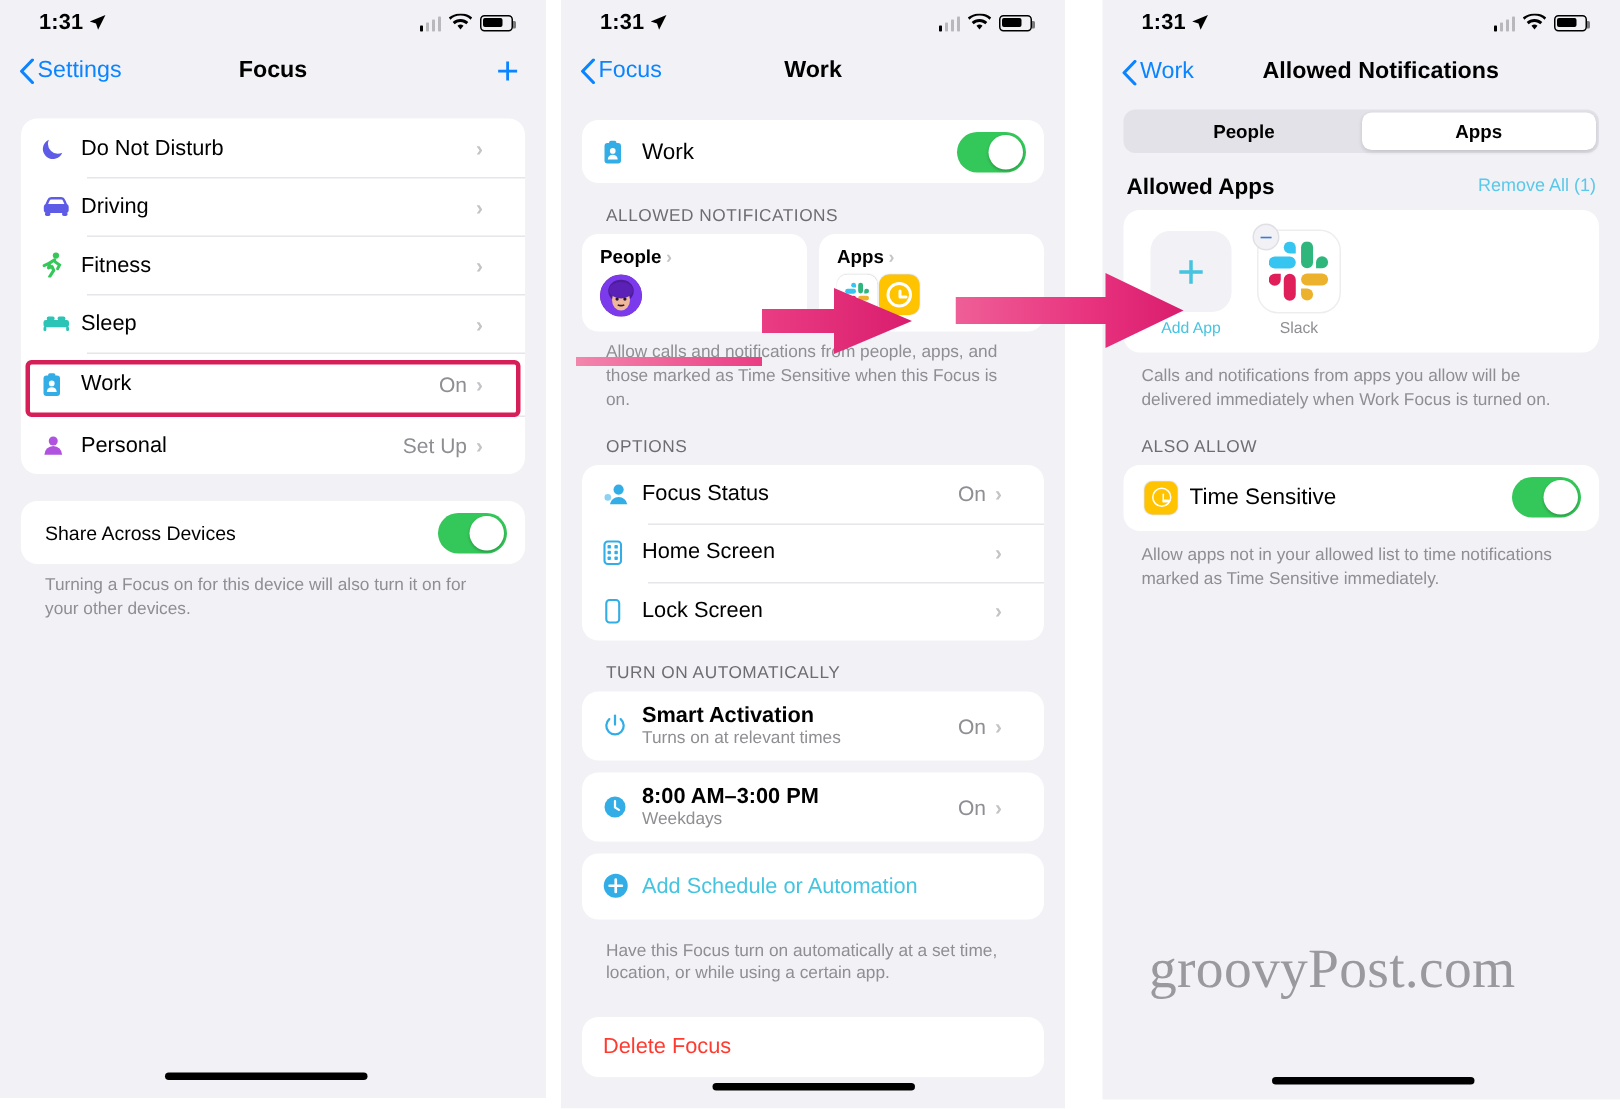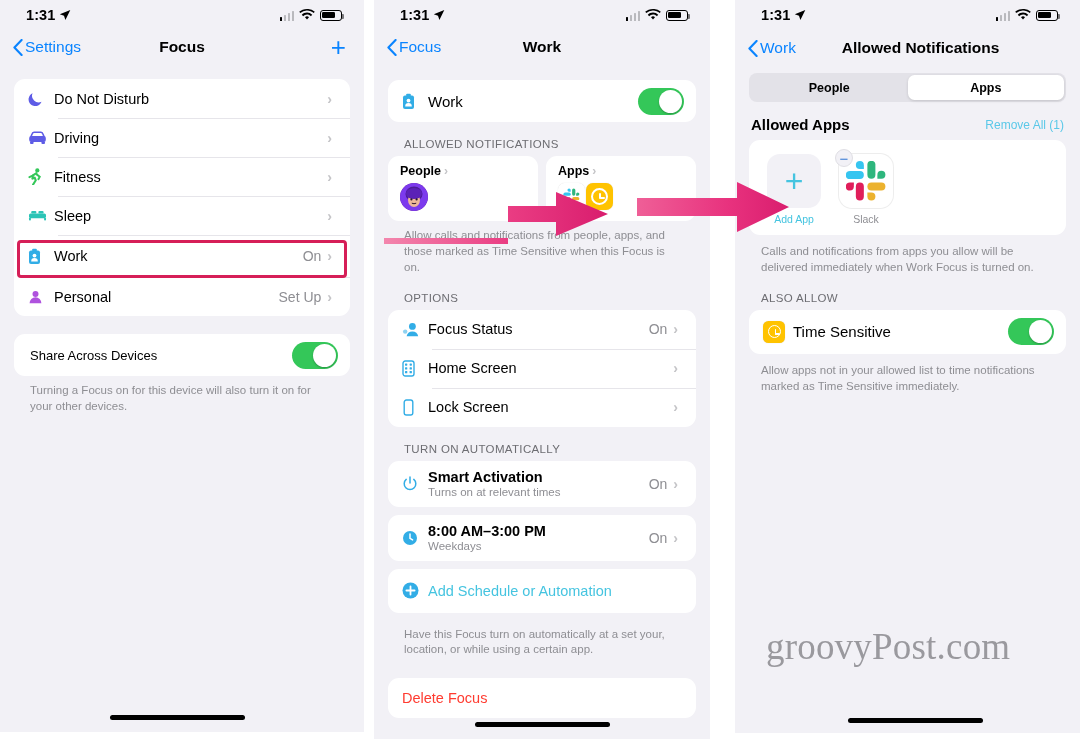--- a/index.html
+++ b/index.html
@@ -68,21 +68,21 @@
   
   .group {
     margin: 0 14px;
     background: #fff;
     border-radius: 11px;
     overflow: hidden;
   }
   .row {
     display: flex; align-items: center;
     min-height: 39px;
-    padding: 0 18px 0 14px;
+    padding: 0 28px 0 14px;
     position: relative;
   }
   .row + .row::before {
     content:""; position:absolute; left: 44px; right:0; top:0; height:1px; background:#e6e5ea;
   }
   .row .icon { width: 26px; flex: none; display:flex; align-items:center; justify-content:flex-start; }
   .row .label { flex: 1; font-size: 14.5px; color:#000; }
   .row .label .sub { display:block; font-size:11.5px; color:#8e8e93; margin-top:1px; }
   .row .value { font-size: 14px; color:#8e8e93; margin-right:6px; }
   .chev { color:#c4c4c7; font-size: 14px; font-weight:600; line-height:1; }
@@ -128,21 +128,21 @@
   .segment {
     margin: 7px 14px 0; height: 29px; background:#e3e2e8; border-radius: 8px;
     display:flex; padding: 2px;
   }
   .seg {
     flex:1; display:flex; align-items:center; justify-content:center;
     font-size: 12.5px; font-weight: bold; color:#000; border-radius: 6.5px;
   }
   .seg.active { background:#fff; box-shadow: 0 1px 3px rgba(0,0,0,.14); }
 
-  .subhead-row { display:flex; align-items:center; justify-content:space-between; padding: 14px 16px 7px 16px;}
+  .subhead-row { display:flex; align-items:flex-start; justify-content:space-between; padding: 14px 16px 7px 16px;}
   .subhead-row .t { font-size: 15px; font-weight: bold; color:#000; }
   .subhead-row .a { font-size: 12px; color:#5ac8e8; }
 
   .appgrid { margin: 0 14px; background:#fff; border-radius: 11px; padding: 14px 0 10px 18px; display:flex; gap: 18px; min-height: 92px;}
   .appcell { width: 54px; text-align:center; position:relative;}
   .appcell .big {
     width: 54px; height: 54px; border-radius: 13px; display:flex; align-items:center; justify-content:center;
     position:relative; margin:0 auto;
   }
   .addapp .big { background:#f2f1f6; }
@@ -508,21 +508,21 @@
         <span class="icon">
           <svg width="17" height="17" viewBox="0 0 17 17">
               <circle cx="8.5" cy="8.5" r="8" fill="#32ade6"></circle>
               <path d="M8.5 4.4v8.2M4.4 8.5h8.2" stroke="#fff" stroke-width="1.8" stroke-linecap="round"></path>
             </svg>
         </span>
         <span class="label" style="color:#45c4e0; font-size:14.5px">Add Schedule or Automation</span>
       </div>
     </div>
 
-    <div class="footnote" style="padding-top:14px">Have this Focus turn on automatically at a set your, location, or while using a certain app.</div>
+    <div class="footnote" style="padding-top:14px">Have this Focus turn on automatically at a set time, location, or while using a certain app.</div>
 
     <div style="height:20px"></div>
     <div class="delete-card">
       <span>Delete Focus</span>
     </div>
 
     <div class="home-ind" style="left:101px; bottom:12px; width:135px;"></div>
   </div>
 
   <div class="phone" id="phone3">

